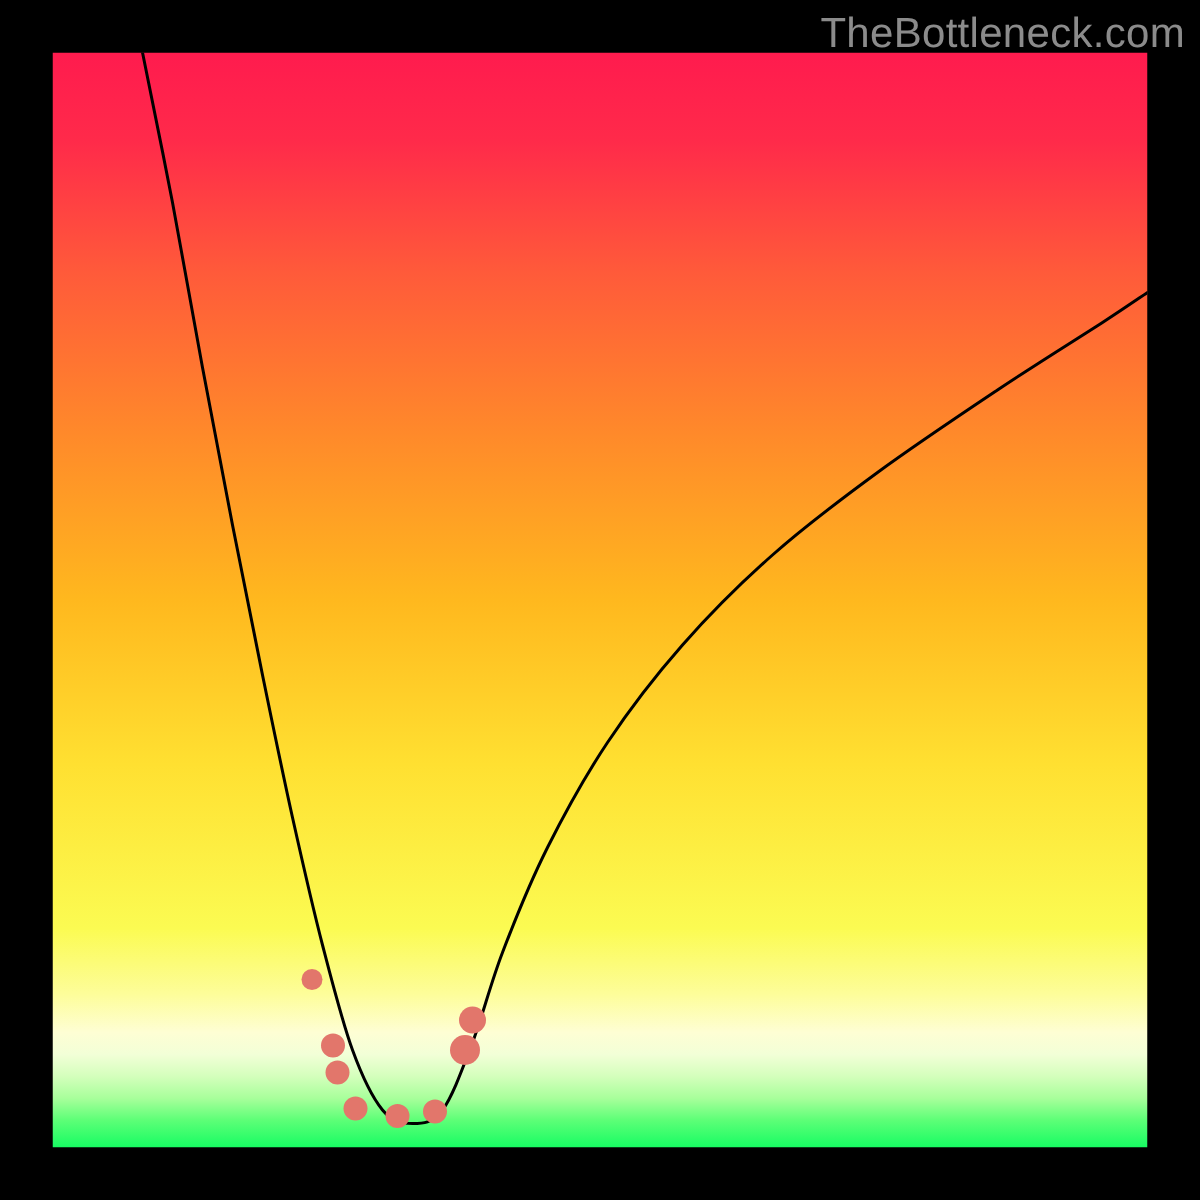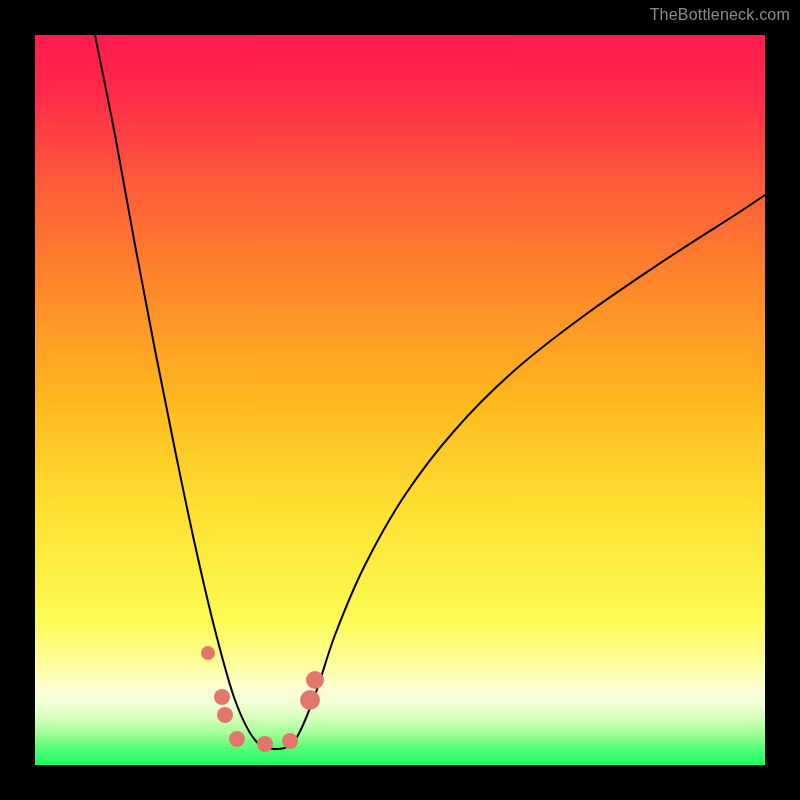--- a/index.html
+++ b/index.html
@@ -24,21 +24,21 @@
     top: 35px;
     width: 730px;
     height: 730px;
     overflow: hidden;
   }
   .attrib {
     position: absolute;
     top: 6px;
     right: 10px;
     font-family: Arial, Helvetica, sans-serif;
-    font-size: 16px;
+    font-size: 28px;
     color: #8b8b8b;
     letter-spacing: 0.2px;
   }
   svg.curve {
     position: absolute;
     left: 0;
     top: 0;
     width: 730px;
     height: 730px;
     overflow: visible;

